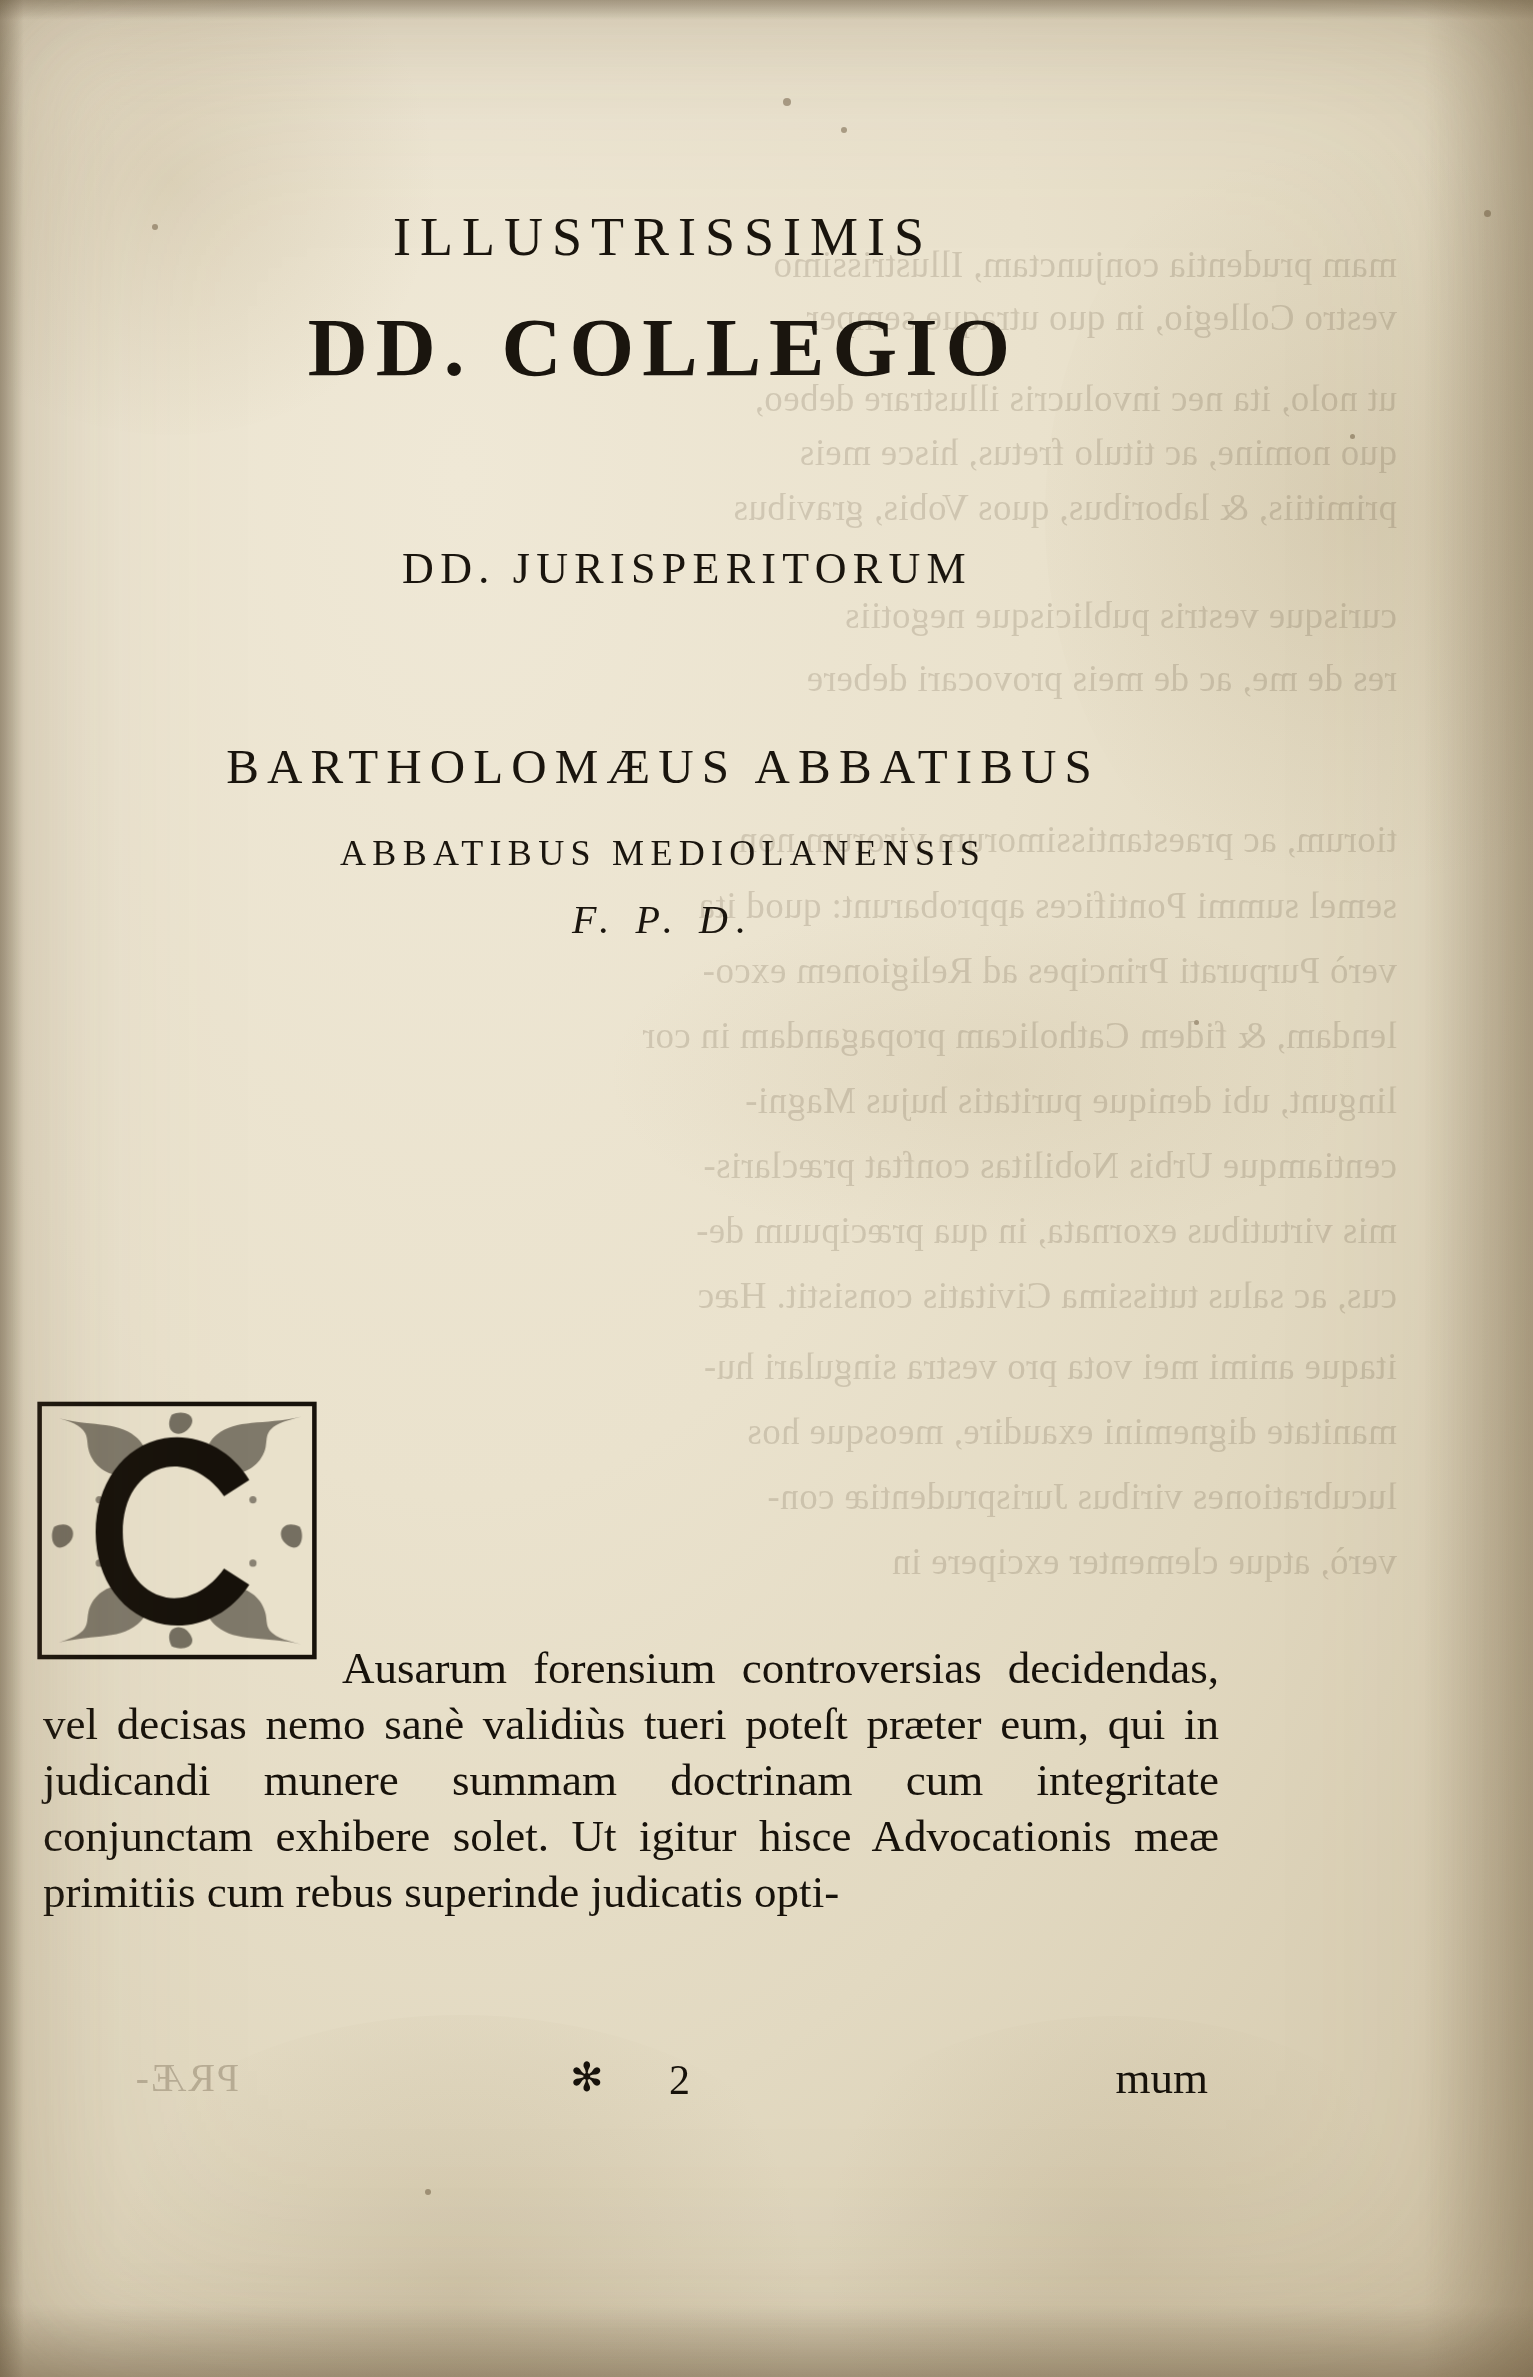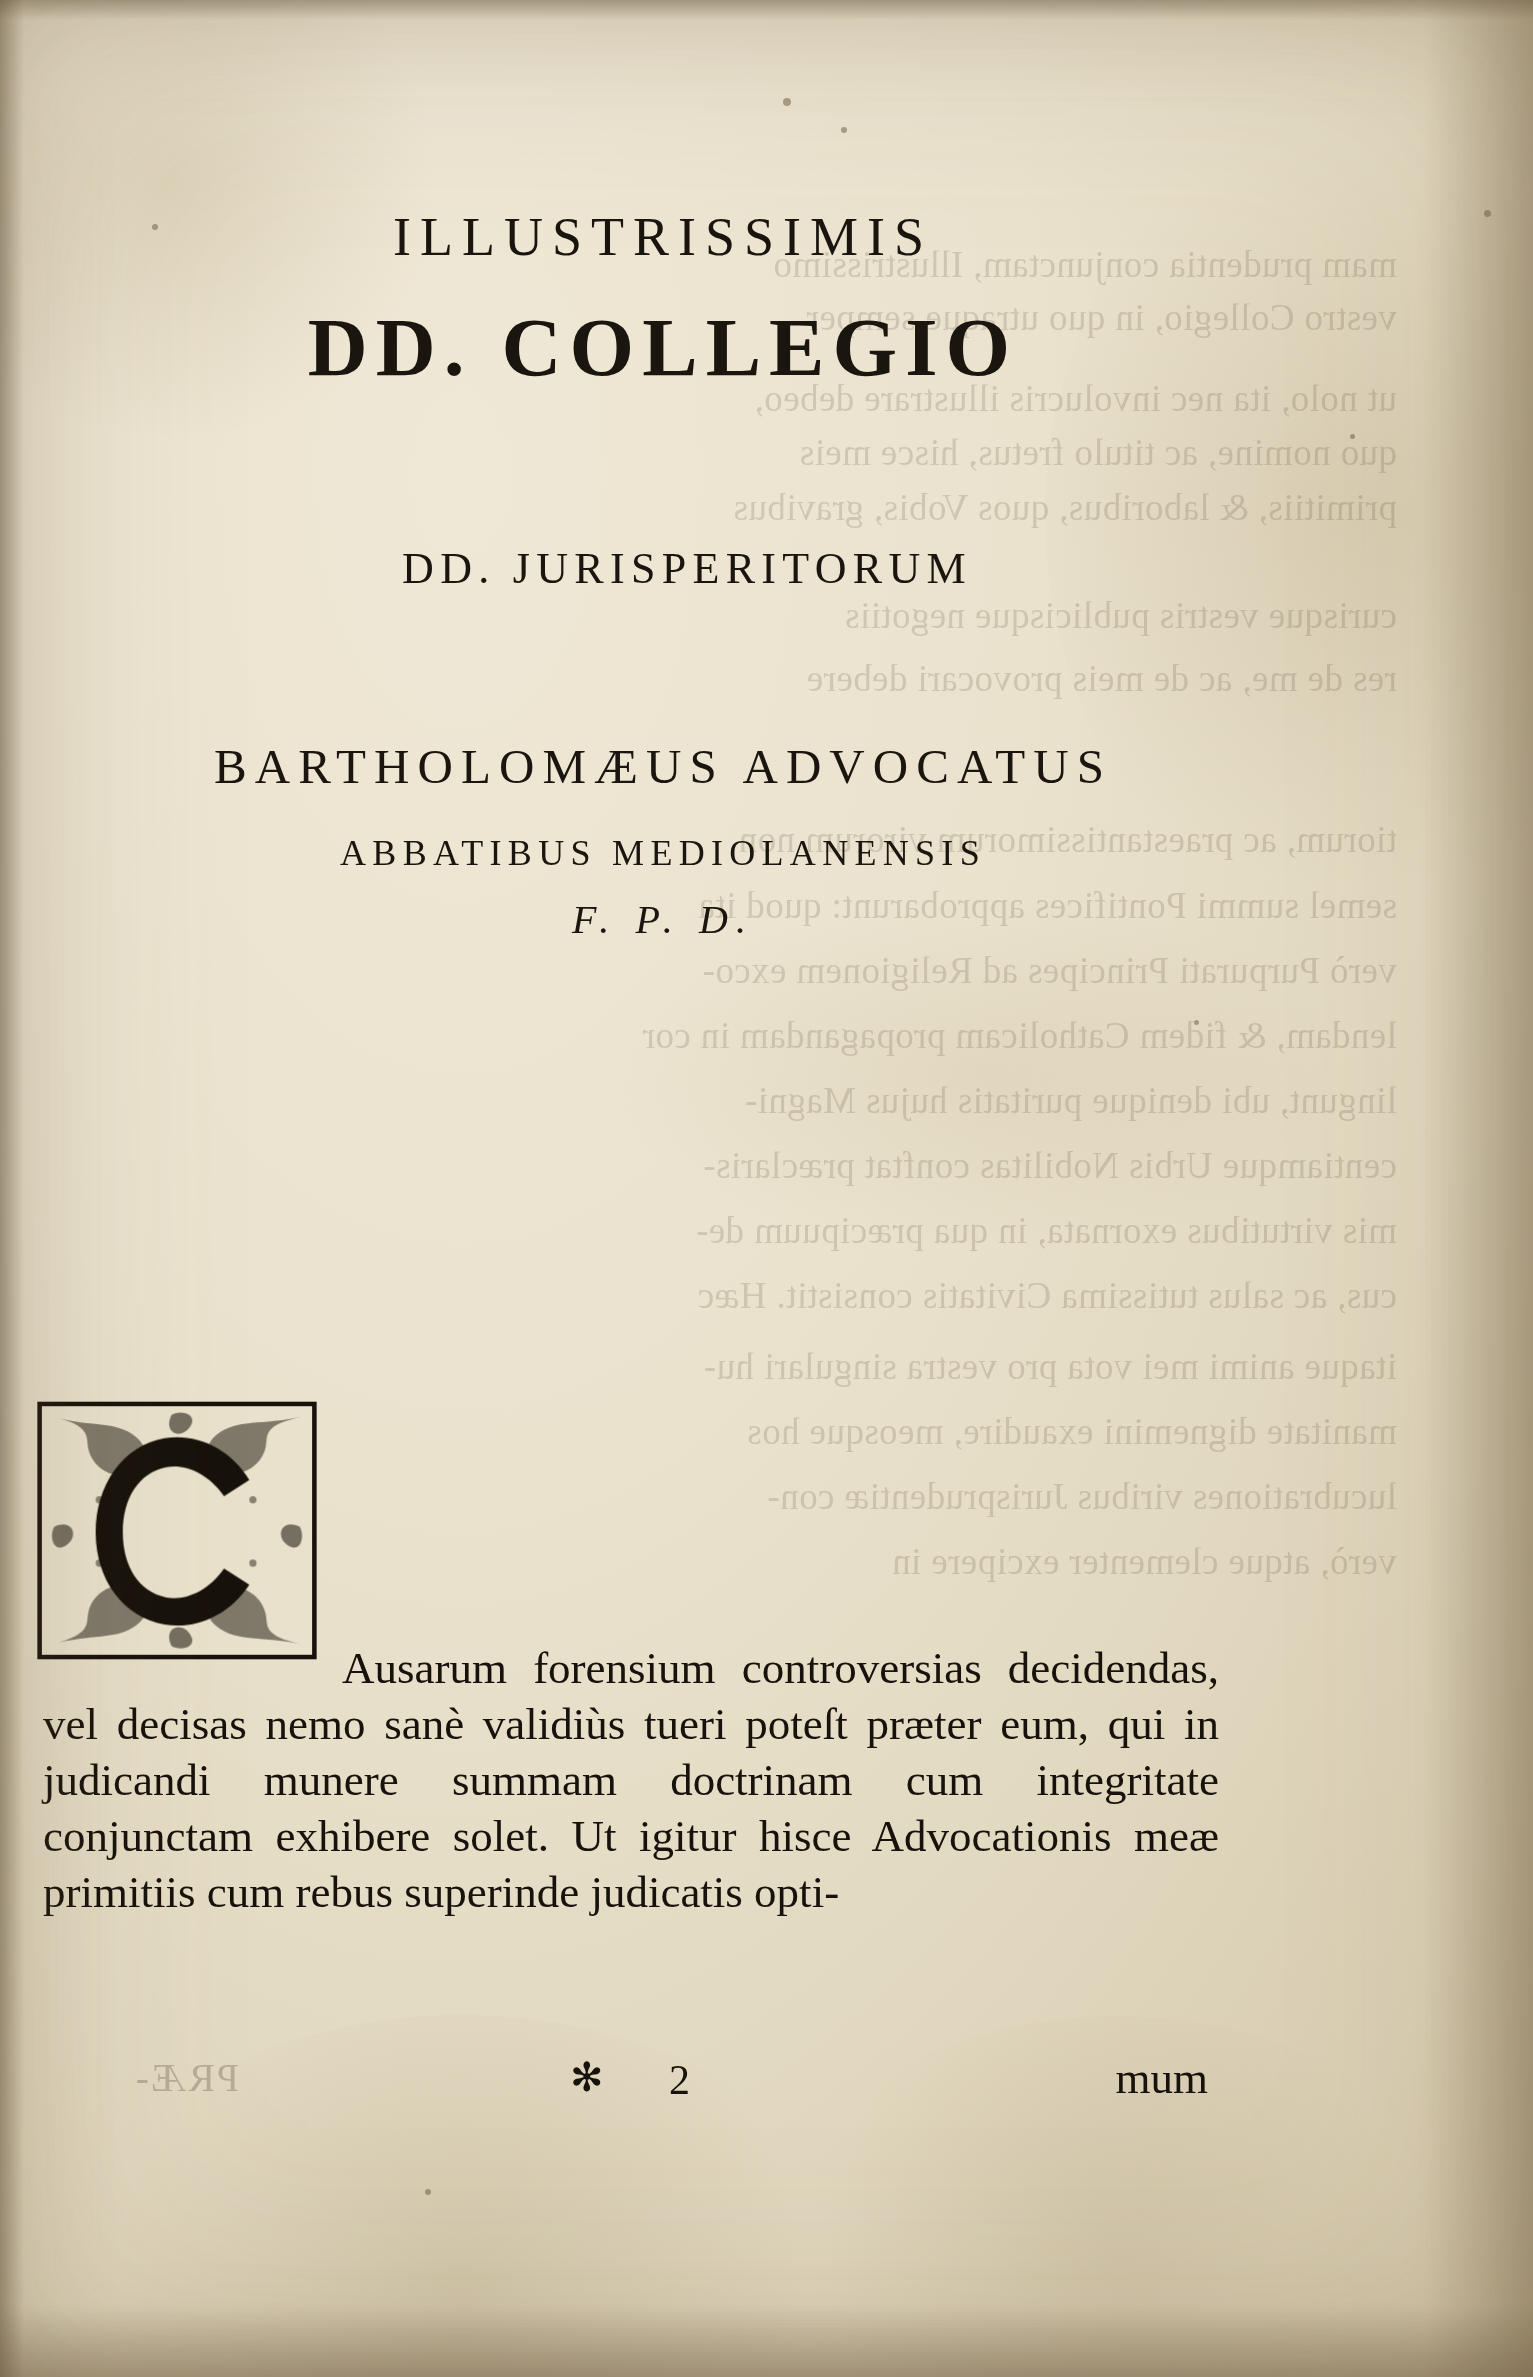--- a/index.html
+++ b/index.html
@@ -276,21 +276,21 @@
     <div class="bl" style="top:1413px;">manitate dignemini exaudire, meosque hos</div>
     <div class="bl" style="top:1478px;">lucubrationes viribus Jurisprudentiæ con-</div>
     <div class="bl" style="top:1543px;">verò, atque clementer excipere in</div>
   </div>
 
   <div id="content">
 
     <div class="tline" id="t-line1">ILLUSTRISSIMIS</div>
     <div class="tline" id="t-line2">DD. COLLEGIO</div>
     <div class="tline" id="t-line4">DD. JURISPERITORUM</div>
-    <div class="tline" id="t-line6">BARTHOLOMÆUS ADVOCATUS</div>
+    <div class="tline" id="t-line6">BARTHOLOMÆUS ABBATIBUS</div>
     <div class="tline" id="t-line7">ABBATIBUS MEDIOLANENSIS</div>
     <div class="tline" id="t-line8">F. P. D.</div>
 
     <div id="dropcap">
       <svg width="282" height="261" viewBox="0 0 312 288" xmlns="http://www.w3.org/2000/svg">
         <rect x="4" y="4" width="304" height="280" fill="#e9e1cb" stroke="#17120b" stroke-width="5"></rect>
         <g fill="#17120b" opacity="0.92">
 
           <path d="M18 18 C60 30 88 22 110 40 C130 56 120 78 100 82 C80 86 62 72 58 54 C55 40 62 28 18 18 Z" opacity="0.55"></path>
           <path d="M294 18 C250 28 222 20 200 38 C180 54 192 76 212 80 C232 84 250 70 254 52 C257 38 250 28 294 18 Z" opacity="0.55"></path>

